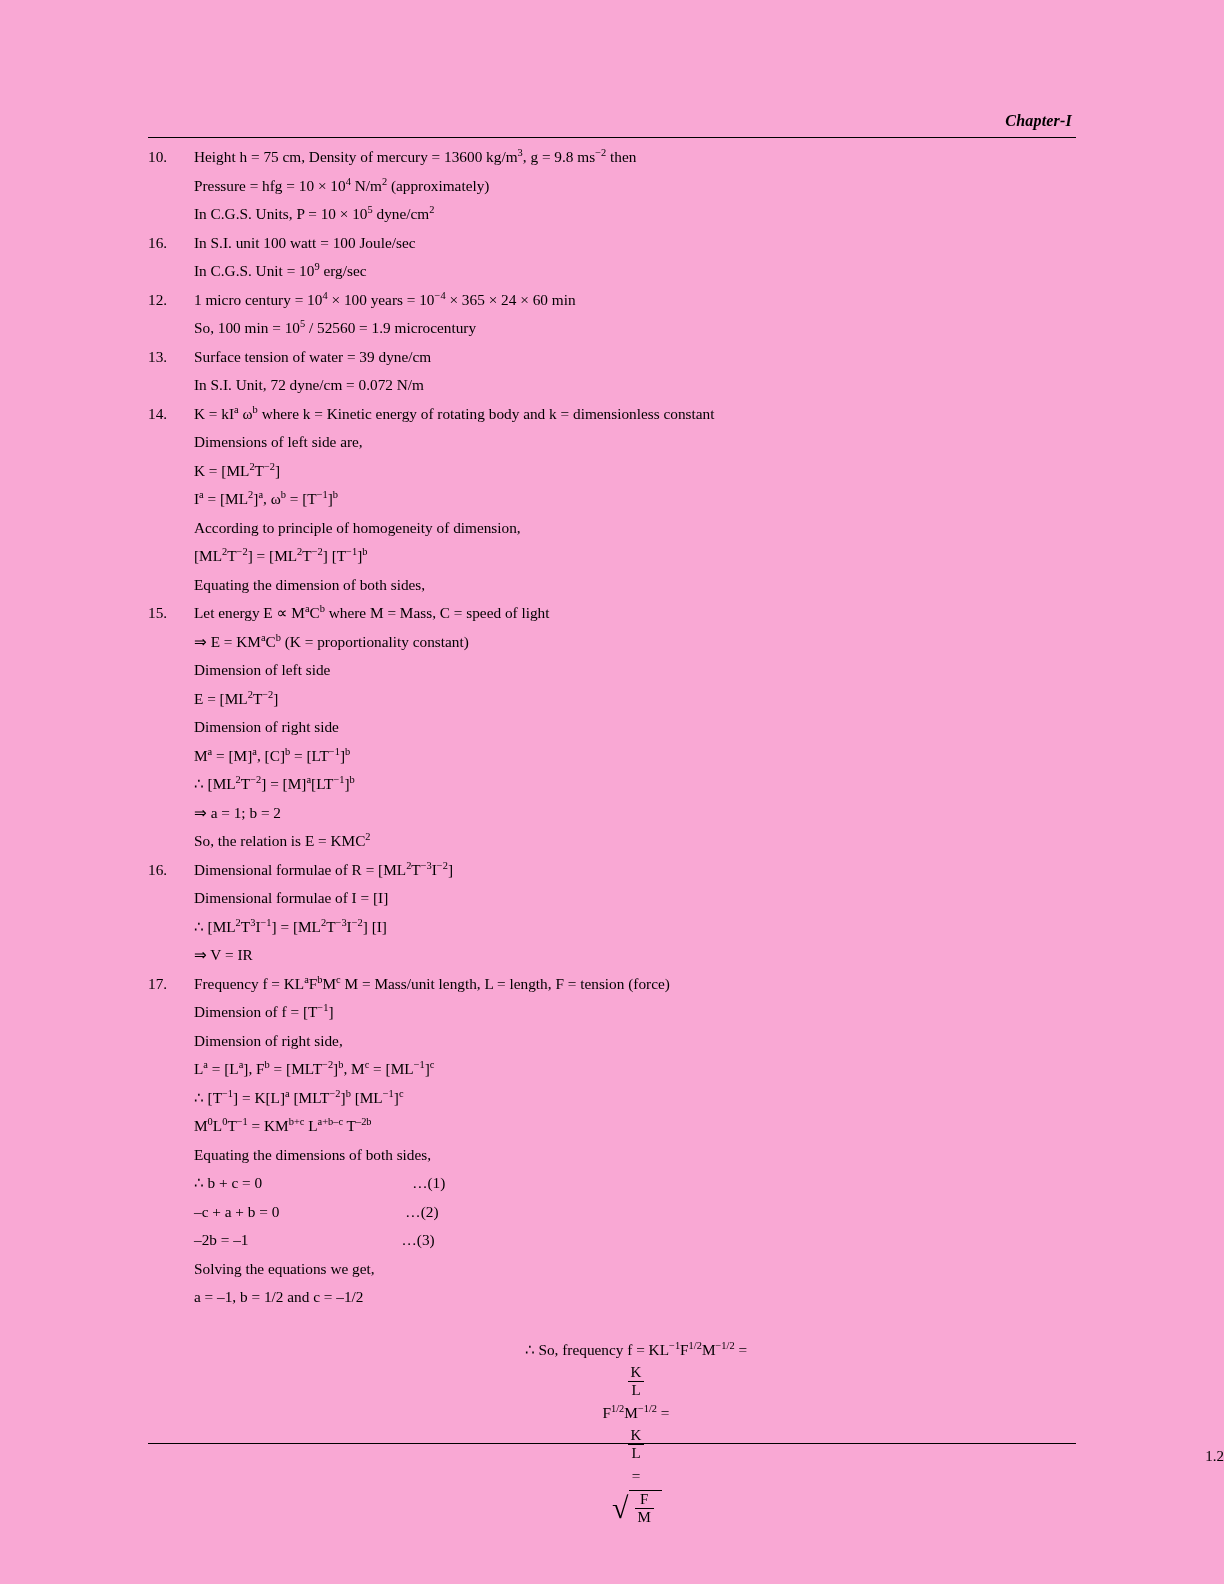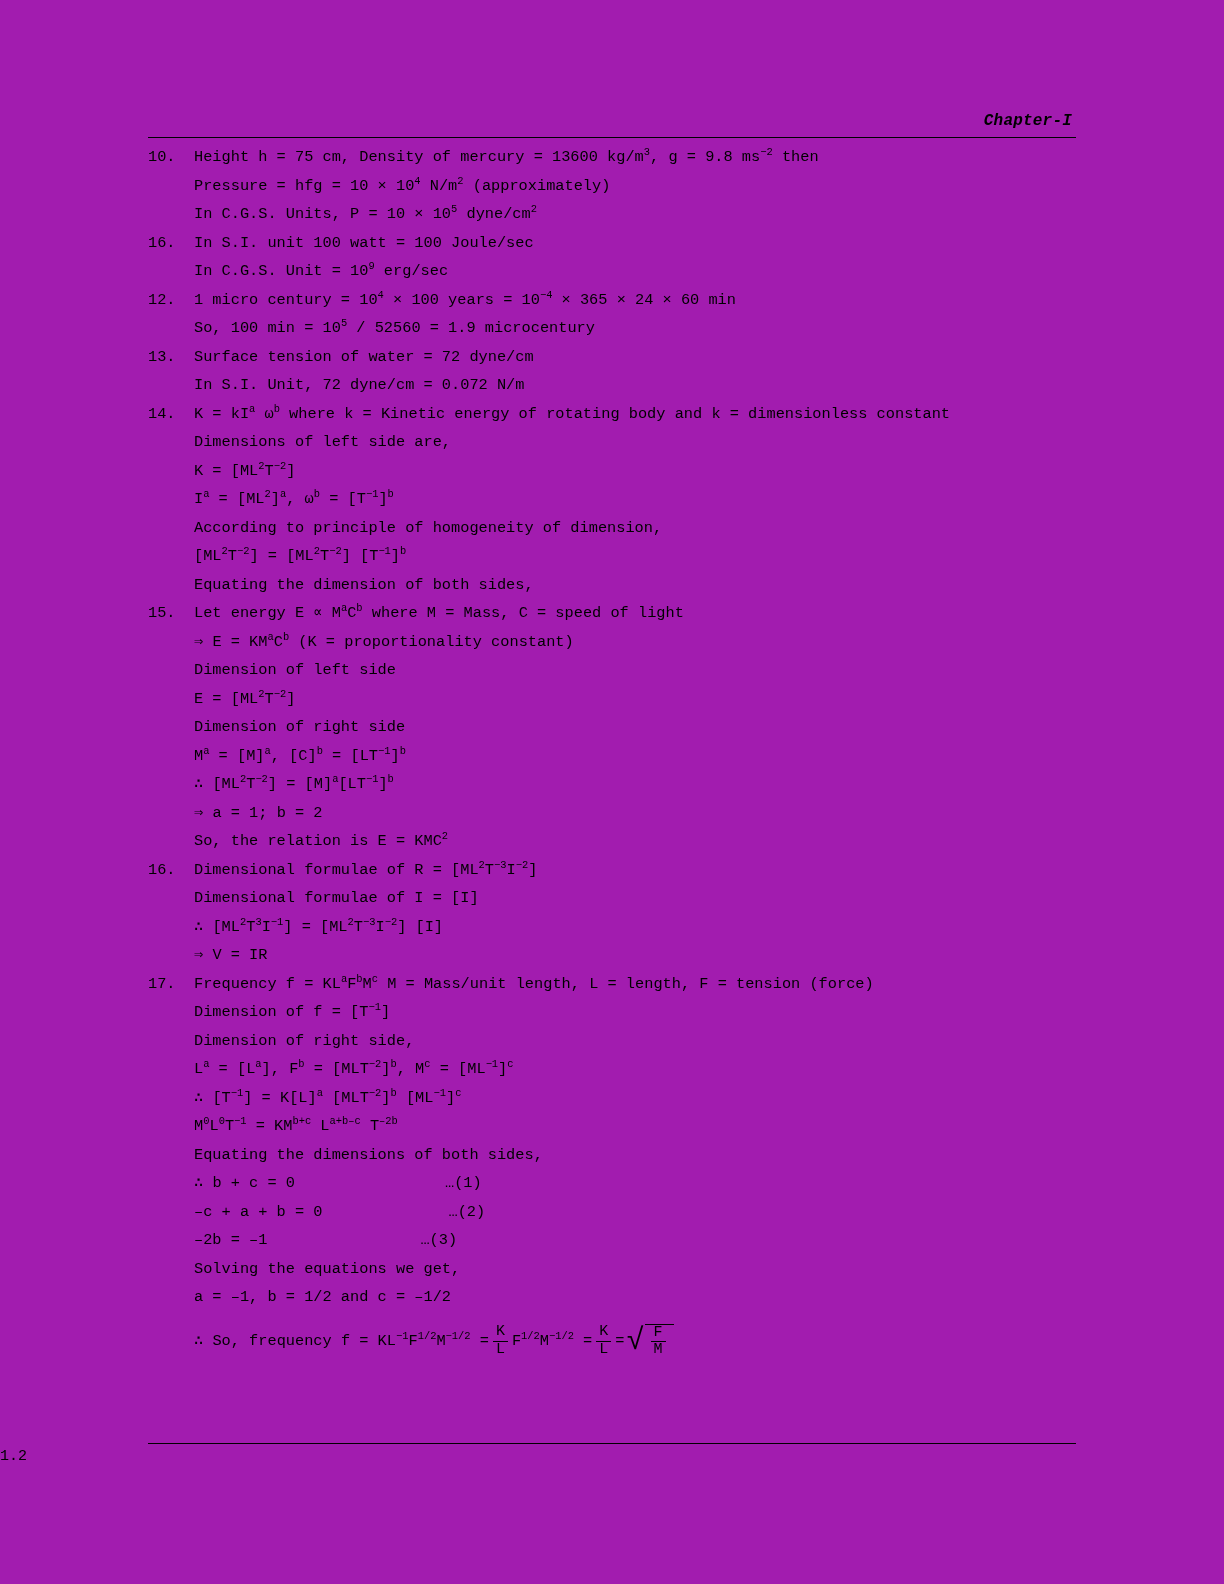--- a/index.html
+++ b/index.html
@@ -4,22 +4,22 @@
 <style>
   html, body {
     margin: 0;
     padding: 0;
     background: #ffffff;
   }
   .page {
     width: 1224px;
     height: 1584px;
     position: relative;
-    background: #a21caf;
-    font-family: Liberation Mono, monospace;
+    background: #f9a8d4;
+    font-family: Liberation Serif, serif;
     color: #000000;
     box-sizing: border-box;
   }
   .header {
     position: absolute;
     top: 112px;
     right: 152px;
     font-style: italic;
     font-weight: bold;
     font-size: 16px;
@@ -37,21 +37,21 @@
     left: 148px;
     right: 148px;
     top: 1443px;
     border-top: 1.6px solid #000;
   }
   .footer {
     position: absolute;
     top: 1448px;
     left: 0;
     width: 100%;
-    text-align: left;
+    text-align: right;
     font-size: 15px;
   }
   .content {
     position: absolute;
     left: 148px;
     top: 143px;
     width: 930px;
     font-size: 15.3px;
     line-height: 28.5px;
   }
@@ -117,21 +117,22 @@
     display: flex;
     align-items: center;
   }
   .sqrt .under {
     border-top: 1.3px solid #000;
     padding: 0 4px 0 2px;
     display: flex;
     align-items: center;
   }
   .lastline {
-    margin-top: 12px;
+    margin-top: 24px;
+    flex-direction: column;
   }
 </style>
 </head>
 <body>
 
 <div class="page">
 
   <div class="header">Chapter-I</div>
   <div class="rule-top"></div>
 
@@ -158,21 +159,21 @@
       <div class="num">12.</div>
       <div class="body">
         <div class="line">1 micro century = 10<sup>4</sup> × 100 years = 10<sup>−4</sup> × 365 × 24 × 60 min</div>
         <div class="line">So, 100 min = 10<sup>5</sup> / 52560 = 1.9 microcentury</div>
       </div>
     </div>
 
     <div class="item">
       <div class="num">13.</div>
       <div class="body">
-        <div class="line">Surface tension of water = 72 dyne/cm</div>
+        <div class="line">Surface tension of water = 39 dyne/cm</div>
         <div class="line">In S.I. Unit, 72 dyne/cm = 0.072 N/m</div>
       </div>
     </div>
 
     <div class="item">
       <div class="num">14.</div>
       <div class="body">
         <div class="line">K = kI<sup>a</sup> ω<sup>b</sup> where k = Kinetic energy of rotating body and k = dimensionless constant</div>
         <div class="line">Dimensions of left side are,</div>
         <div class="line">K = [ML<sup>2</sup>T<sup>−2</sup>]</div>

